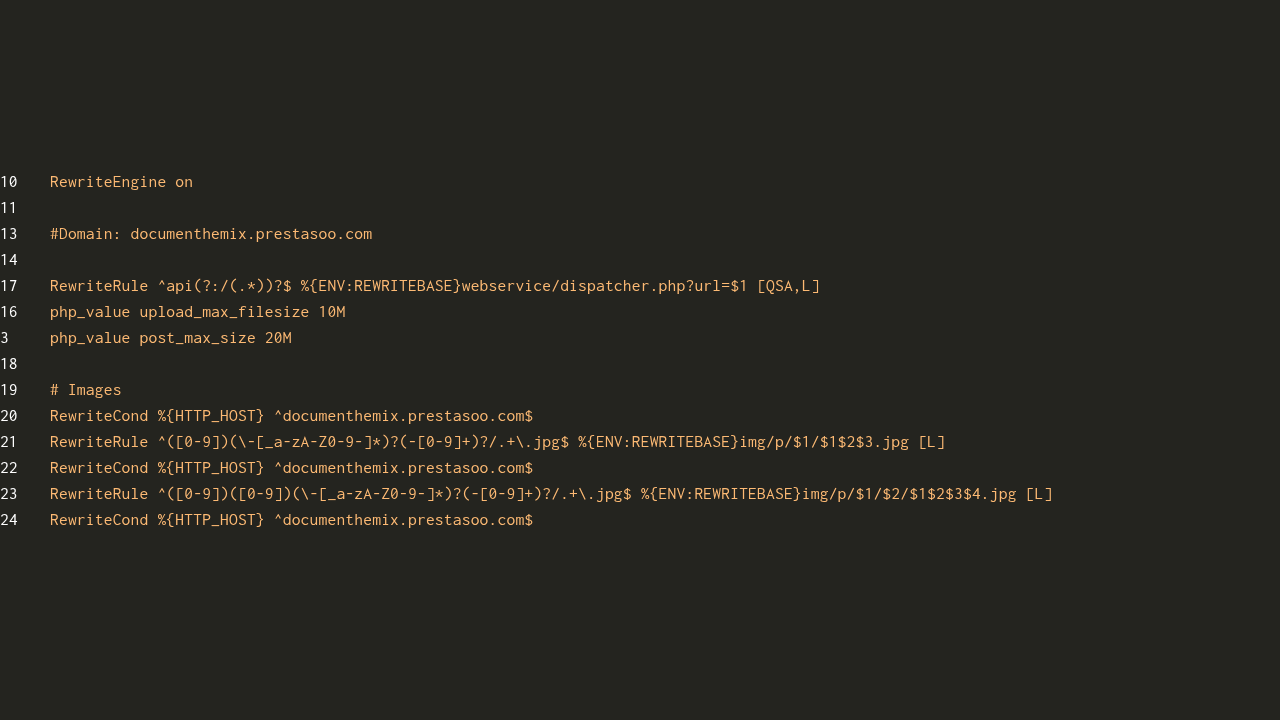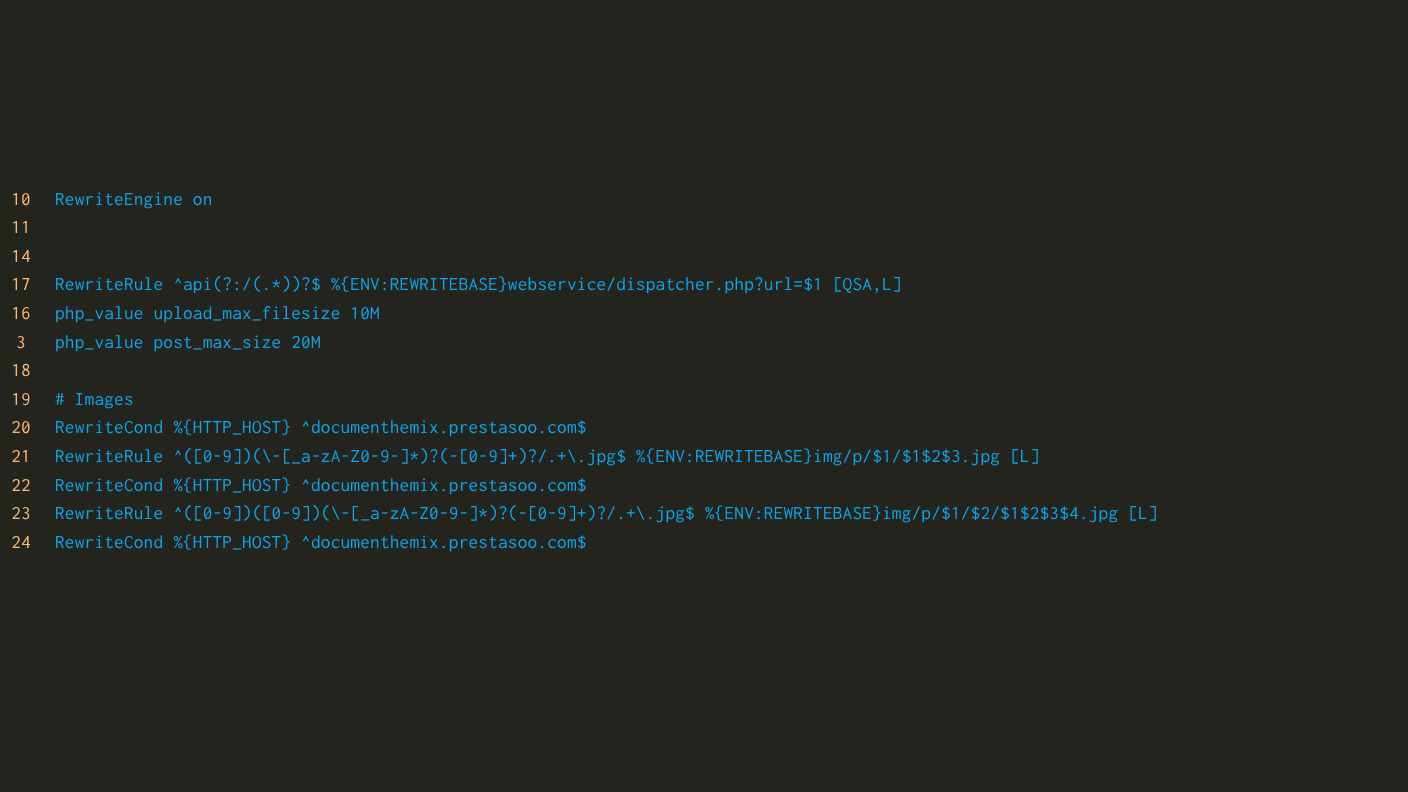--- a/index.html
+++ b/index.html
@@ -20,44 +20,48 @@
     .editor {
       display: flex;
       flex-direction: column;
     }
     .code-line {
       display: flex;
       align-items: baseline;
       white-space: pre;
     }
     .line-number {
-      color: #fdba74;
+      color: #ffffff;
       width: 38px;
-      text-align: center;
+      text-align: left;
       padding-right: 0;
       flex-shrink: 0;
       user-select: none;
     }
     .line-content {
-      color: #0ea5e9;
+      color: #fdba74;
       padding-left: 12px;
       letter-spacing: 0.2px;
     }
   </style>
 </head>
 <body>
 
 <div class="editor">
   <div class="code-line">
     <span class="line-number">10</span>
     <span class="line-content">RewriteEngine on</span>
   </div>
   <div class="code-line">
     <span class="line-number">11</span>
     <span class="line-content"></span>
+  </div>
+  <div class="code-line">
+    <span class="line-number">13</span>
+    <span class="line-content">#Domain: documenthemix.prestasoo.com</span>
   </div>
   <div class="code-line">
     <span class="line-number">14</span>
   </div>
   <div class="code-line">
     <span class="line-number">17</span>
     <span class="line-content">RewriteRule ^api(?:/(.*))?$ %{ENV:REWRITEBASE}webservice/dispatcher.php?url=$1 [QSA,L]</span>
   </div>
   <div class="code-line">
     <span class="line-number">16</span>

